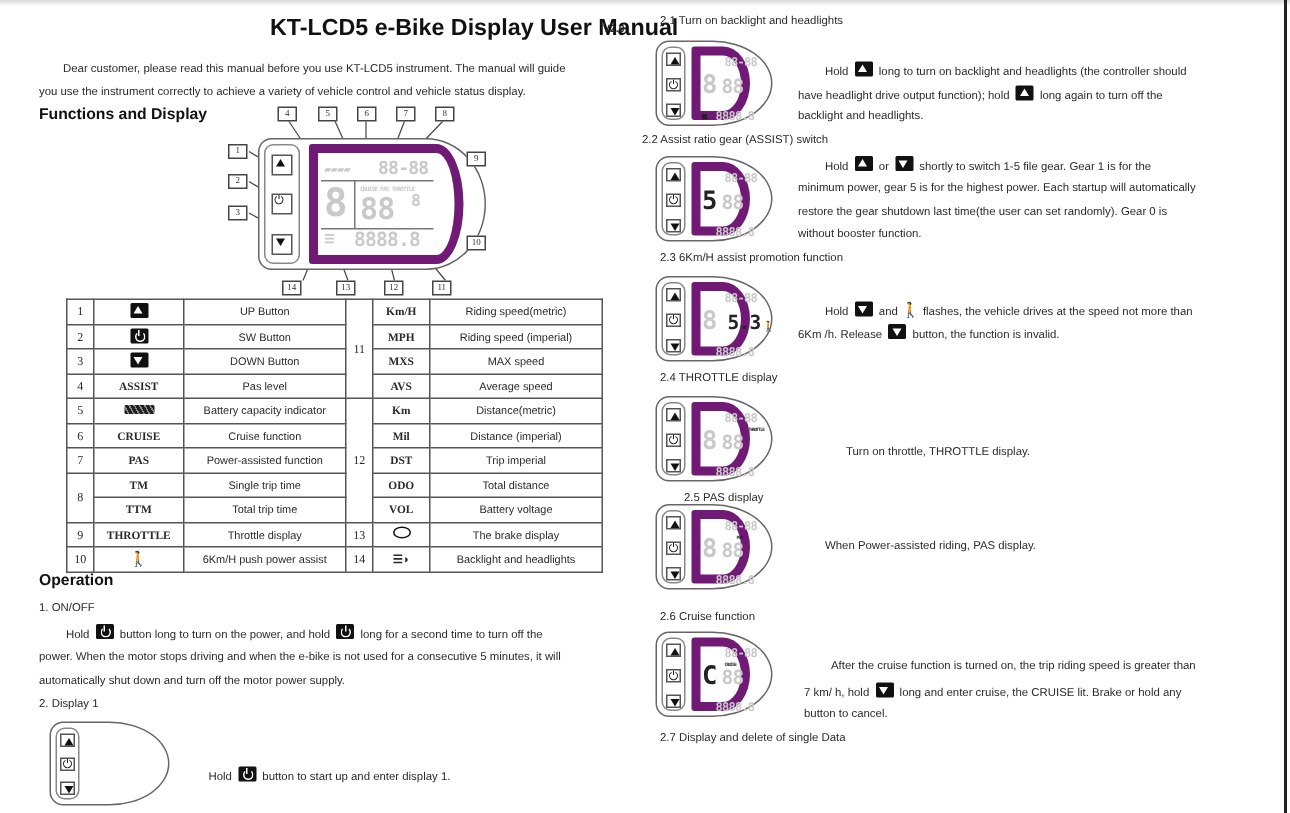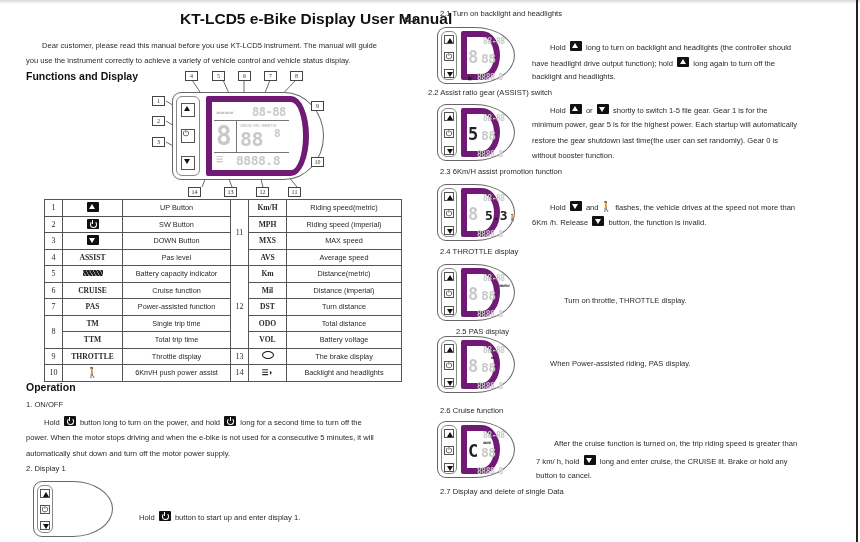--- a/index.html
+++ b/index.html
@@ -161,21 +161,21 @@
     <td class="sym">CRUISE</td>
     <td class="desc">Cruise function</td>
     <td class="sym sym2">Mil</td>
     <td>Distance (imperial)</td>
   </tr>
   <tr>
     <td class="num">7</td>
     <td class="sym">PAS</td>
     <td class="desc">Power-assisted function</td>
     <td class="sym sym2">DST</td>
-    <td>Turn distance</td>
+    <td>Trip imperial</td>
   </tr>
   <tr>
     <td class="num" rowspan="2">8</td>
     <td class="sym">TM</td>
     <td class="desc">Single trip time</td>
     <td class="sym sym2">ODO</td>
     <td>Total distance</td>
   </tr>
   <tr>
     <td class="sym">TTM</td>

